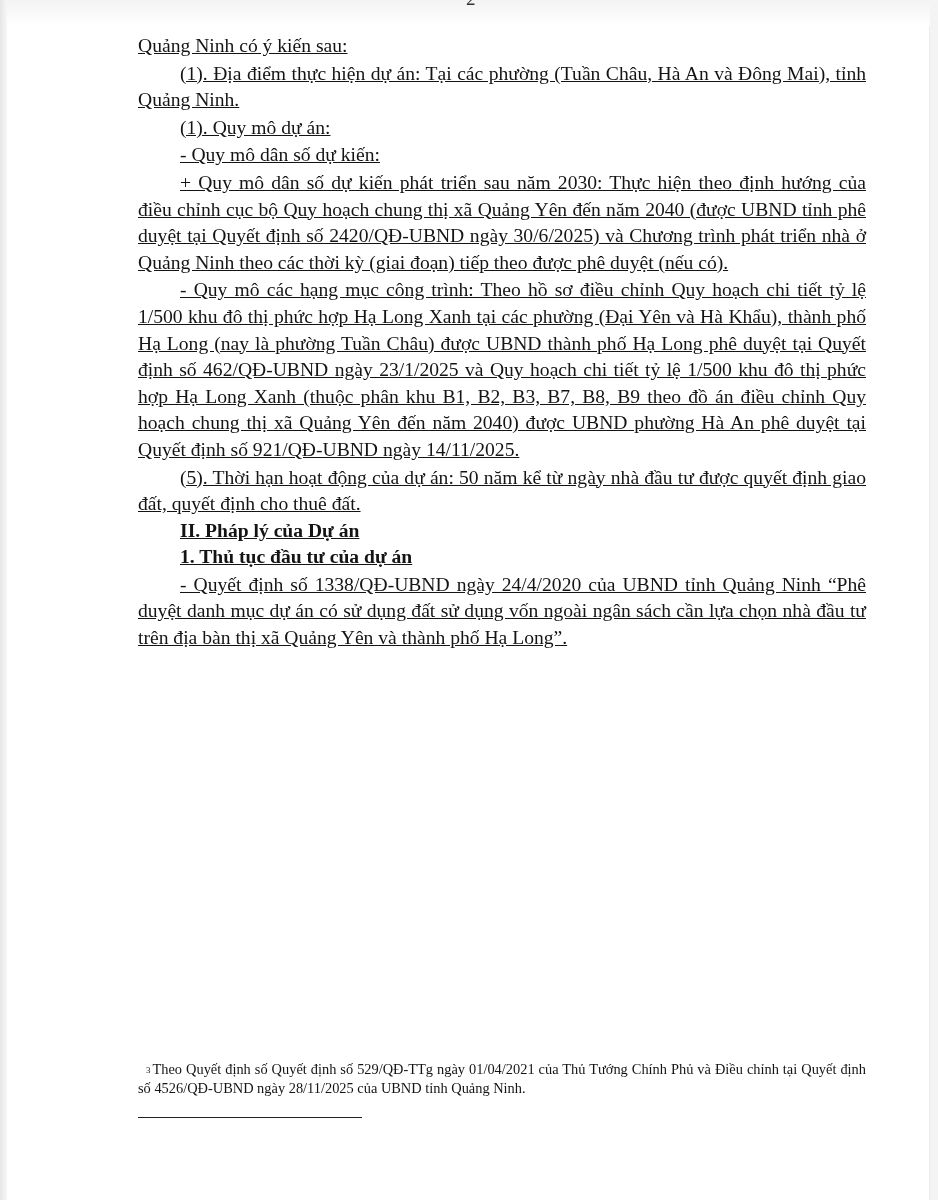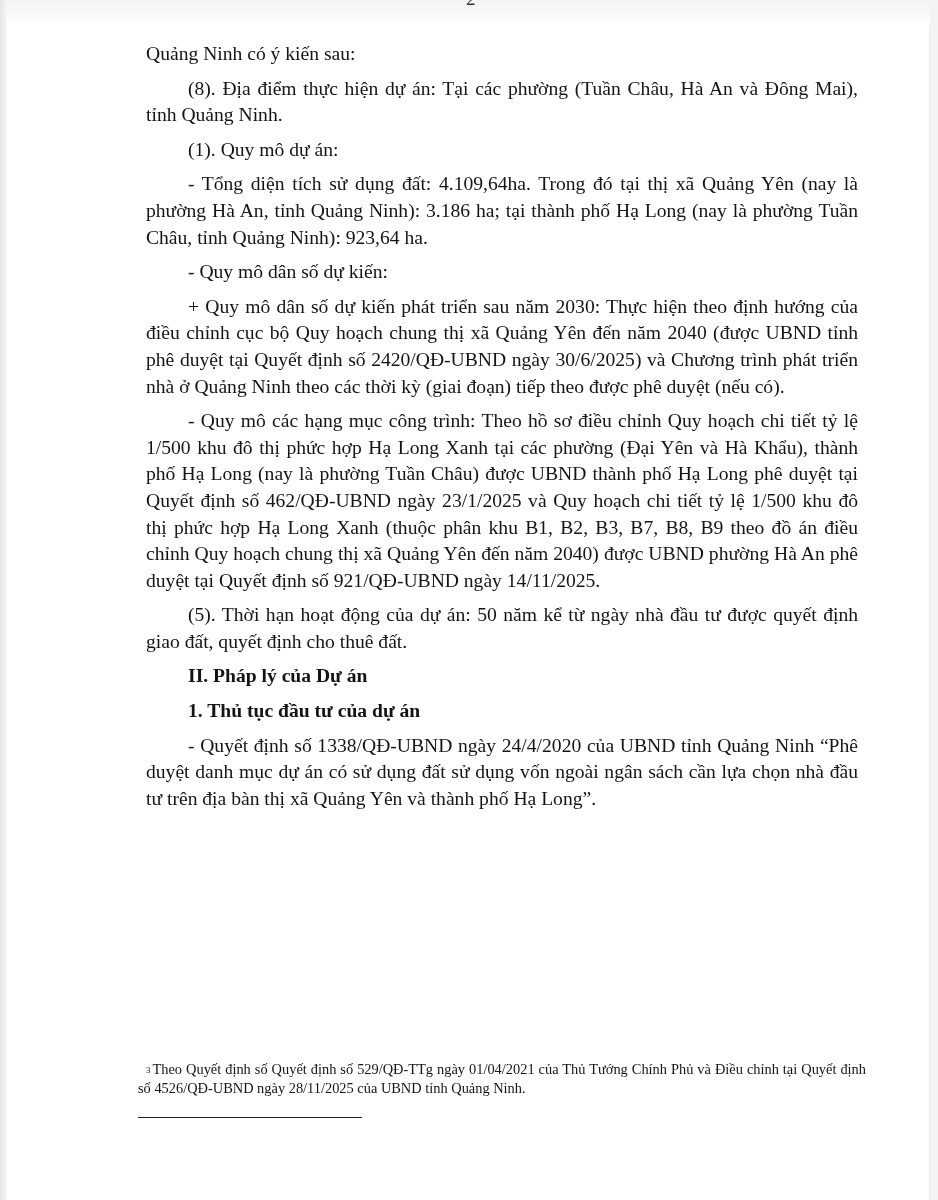--- a/index.html
+++ b/index.html
@@ -22,21 +22,21 @@
     position: absolute; left: 7px; right: 8px; top: 0; height: 26px;
     background: linear-gradient(to bottom, #f3f3f3, #ffffff);
   }
   .page-number {
     position: absolute; left: 466px; top: -12px; font-size: 19px; color: #333;
   }
   .content {
     position: absolute; left: 138px; top: 33px; width: 728px;
     font-size: 19.6px; line-height: 26.6px;
   }
-  .content p { margin: 8px; text-align: justify; }
+  .content p { margin: 0; text-align: justify; text-decoration: underline; }
   .indent { text-indent: 42px; }
   .gap { margin-top: 1px !important; }
   .heading { font-weight: bold; text-indent: 42px; margin: 0; }
   sup { font-size: 11px; vertical-align: top; position: relative; top: -2px; line-height: 1; }
   .footnote-rule {
     position: absolute; left: 138px; top: 1117px; width: 224px; height: 1px; background: #222;
   }
   .footnote {
     position: absolute; left: 138px; top: 1060px; width: 728px;
     font-size: 14.4px; line-height: 19px; text-align: justify;
@@ -50,24 +50,23 @@
 <div class="left-edge"></div>
 <div class="right-edge"></div>
 <div class="top-shade"></div>
 
 <div class="page-number">2</div>
 
 <div class="content">
   <p>Quảng Ninh có ý kiến sau:</p>
 
 
-  <p class="indent gap">(8). Địa điểm thực hiện dự án: Tại các phường (Tuần Châu, Hà An và Đông Mai), tỉnh Quảng Ninh.</p>
+  <p class="indent gap">(1). Địa điểm thực hiện dự án: Tại các phường (Tuần Châu, Hà An và Đông Mai), tỉnh Quảng Ninh.</p>
   <p class="indent gap">(1). Quy mô dự án:</p>
 
-  <p class="indent gap">- Tổng diện tích sử dụng đất: 4.109,64ha. Trong đó tại thị xã Quảng Yên (nay là phường Hà An, tỉnh Quảng Ninh): 3.186 ha; tại thành phố Hạ Long (nay là phường Tuần Châu, tỉnh Quảng Ninh): 923,64 ha.</p>
   <p class="indent gap">- Quy mô dân số dự kiến:</p>
   <p class="indent gap">+ Quy mô dân số dự kiến phát triển sau năm 2030: Thực hiện theo định hướng của điều chỉnh cục bộ Quy hoạch chung thị xã Quảng Yên đến năm 2040 (được UBND tỉnh phê duyệt tại Quyết định số 2420/QĐ-UBND ngày 30/6/2025) và Chương trình phát triển nhà ở Quảng Ninh theo các thời kỳ (giai đoạn) tiếp theo được phê duyệt (nếu có).</p>
   <p class="indent gap">- Quy mô các hạng mục công trình: Theo hồ sơ điều chỉnh Quy hoạch chi tiết tỷ lệ 1/500 khu đô thị phức hợp Hạ Long Xanh tại các phường (Đại Yên và Hà Khẩu), thành phố Hạ Long (nay là phường Tuần Châu) được UBND thành phố Hạ Long phê duyệt tại Quyết định số 462/QĐ-UBND ngày 23/1/2025 và Quy hoạch chi tiết tỷ lệ 1/500 khu đô thị phức hợp Hạ Long Xanh (thuộc phân khu B1, B2, B3, B7, B8, B9 theo đồ án điều chỉnh Quy hoạch chung thị xã Quảng Yên đến năm 2040) được UBND phường Hà An phê duyệt tại Quyết định số 921/QĐ-UBND ngày 14/11/2025.</p>
 
   <p class="indent gap">(5). Thời hạn hoạt động của dự án: 50 năm kể từ ngày nhà đầu tư được quyết định giao đất, quyết định cho thuê đất.</p>
 
   <p class="heading">II. Pháp lý của Dự án</p>
   <p class="heading">1. Thủ tục đầu tư của dự án</p>
   <p class="indent gap">- Quyết định số 1338/QĐ-UBND ngày 24/4/2020 của UBND tỉnh Quảng Ninh “Phê duyệt danh mục dự án có sử dụng đất sử dụng vốn ngoài ngân sách cần lựa chọn nhà đầu tư trên địa bàn thị xã Quảng Yên và thành phố Hạ Long”.</p>
 </div>

